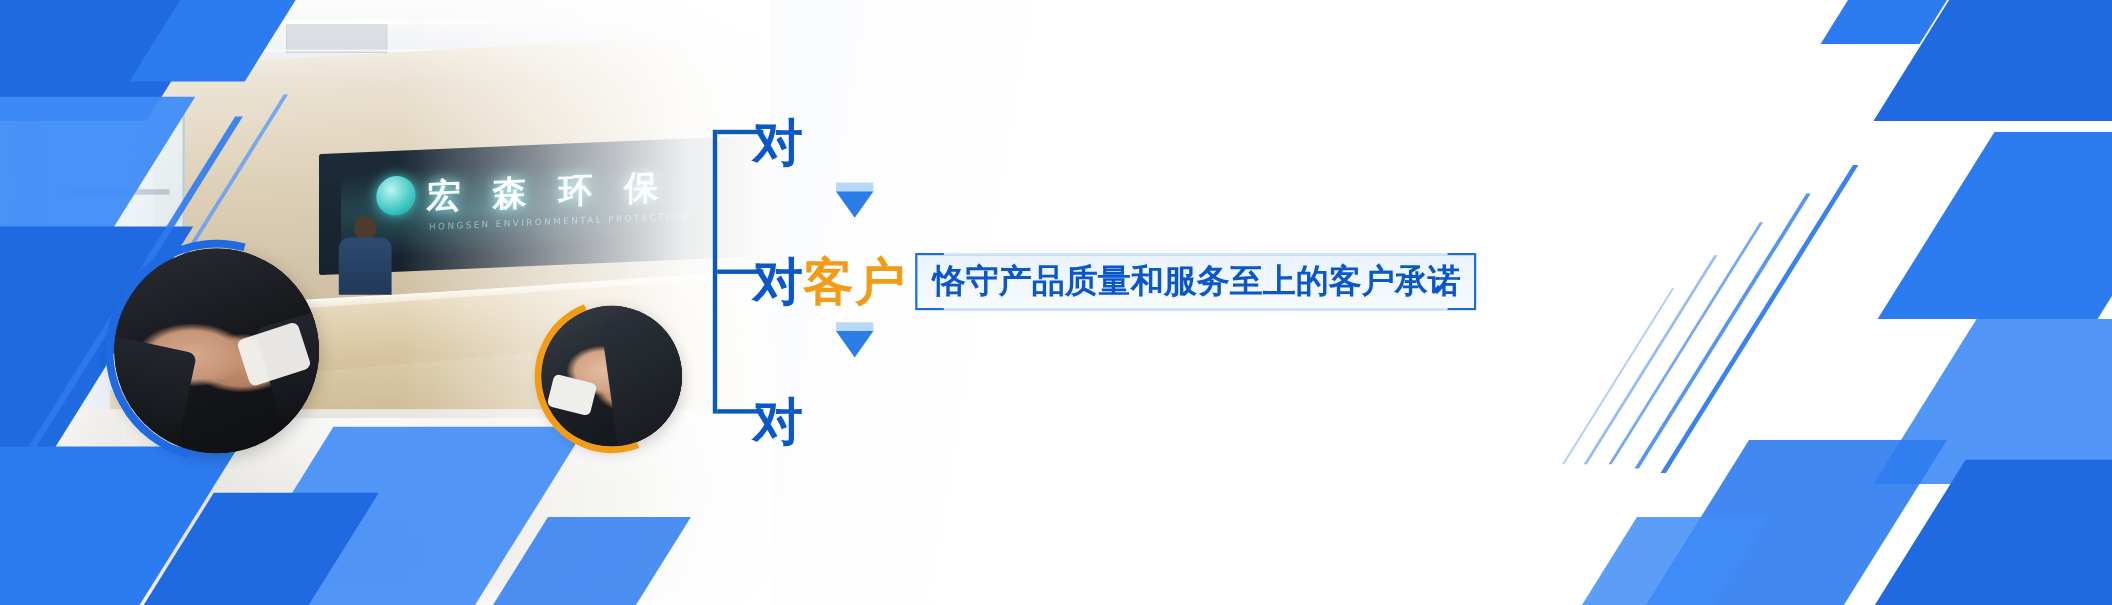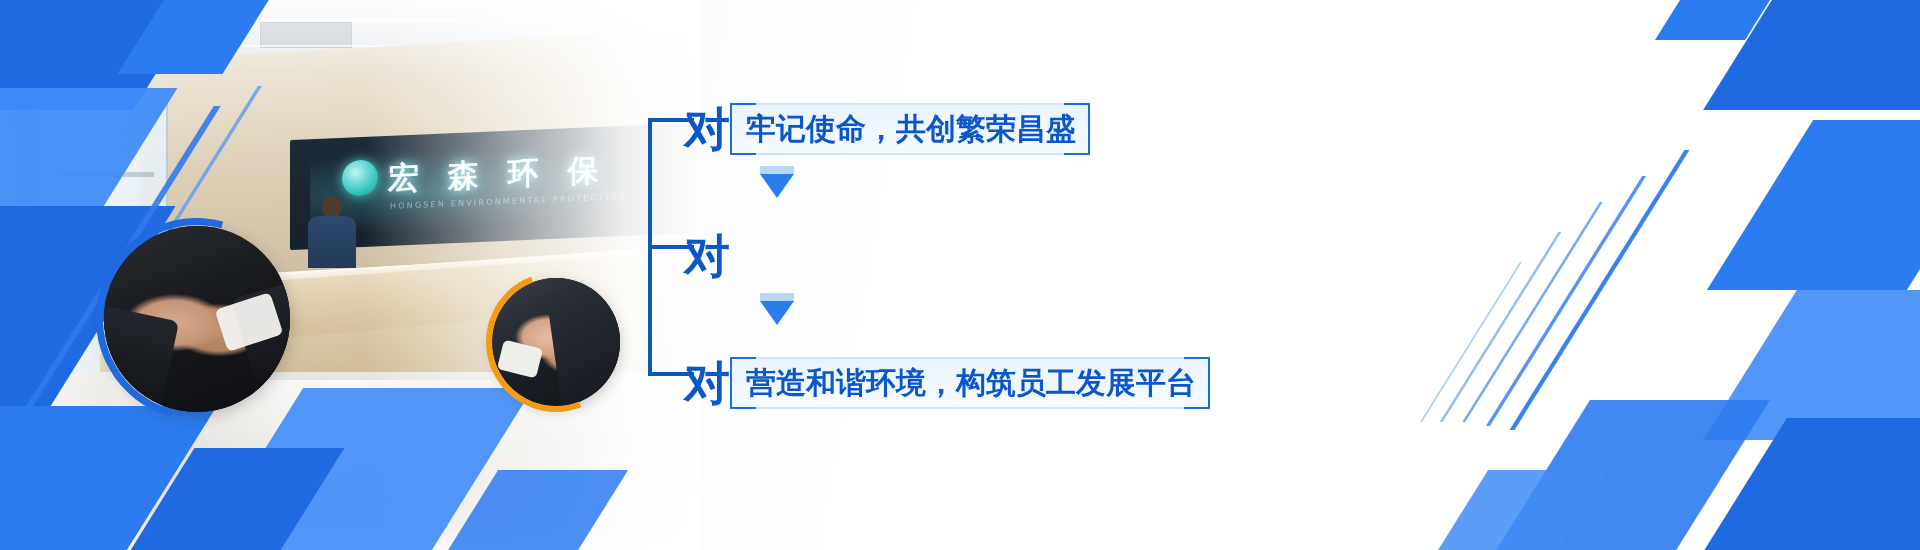--- a/index.html
+++ b/index.html
@@ -410,32 +410,32 @@
   <div class="values">
 
     <div class="bracket">
       <div class="tick t1"></div>
       <div class="tick t2"></div>
       <div class="tick t3"></div>
     </div>
 
     <div class="row r1">
       <span class="lead">对</span>
-      <span class="boxed">牢记使命，共创繁荣昌盛</span>
     </div>
 
     <div class="arrow-cap a1c"></div>
     <div class="arrow a1"></div>
 
     <div class="row r2">
       <span class="lead">对</span>
+      <span class="key">客户</span>
+      <span class="boxed">恪守产品质量和服务至上的客户承诺</span>
     </div>
 
     <div class="arrow-cap a2c"></div>
     <div class="arrow a2"></div>
 
     <div class="row r3">
       <span class="lead">对</span>
-      <span class="boxed">营造和谐环境，构筑员工发展平台</span>
     </div>
 
   </div>
 </div>
 
 </body></html>

